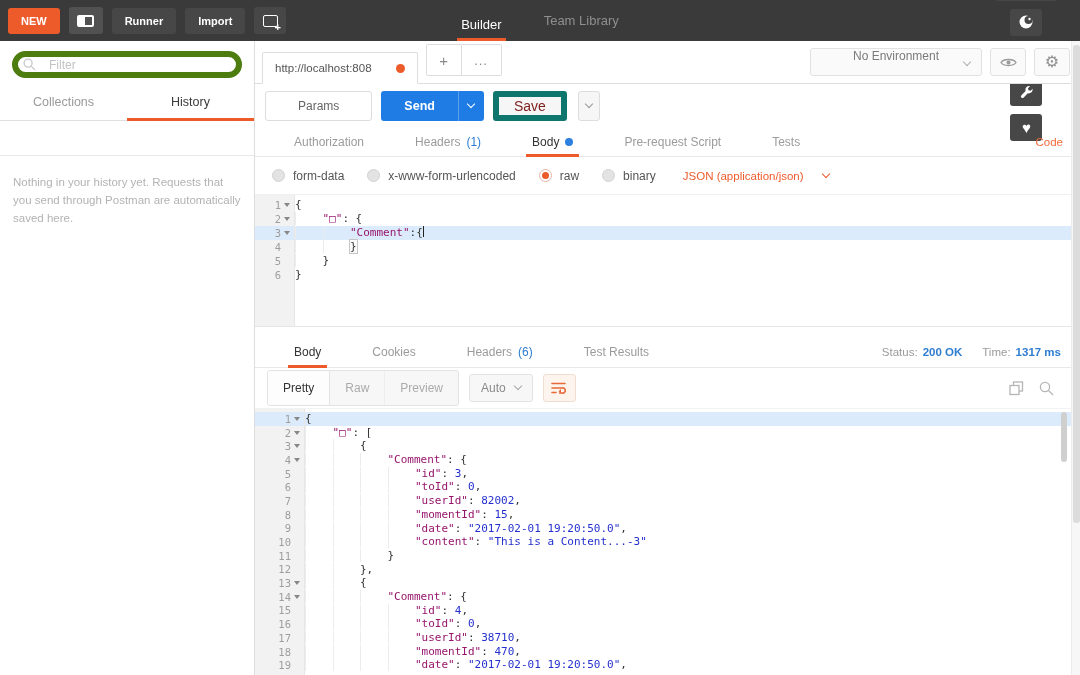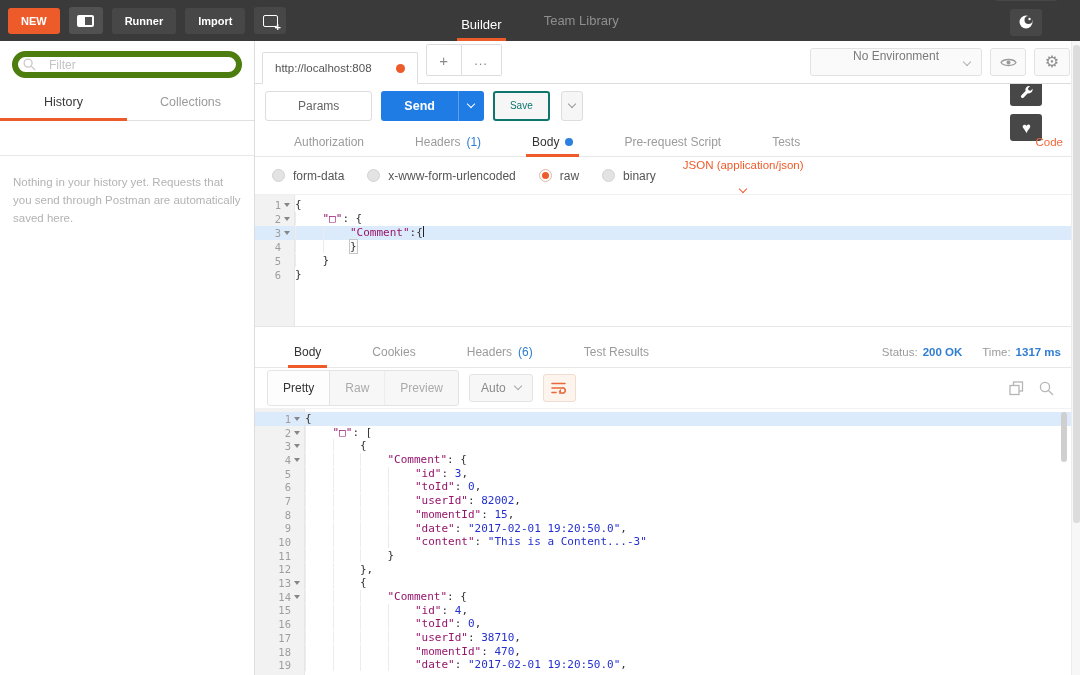--- a/index.html
+++ b/index.html
@@ -60,39 +60,39 @@
 
   
   .reqrow { height:43px; display:flex; align-items:center; padding:0 10px; gap:9px; }
   .url-group { flex:1; display:flex; height:30px; border:1px solid #e0e0e0; border-radius:3px; background:#f7f7f7; overflow:hidden; }
   .method { width:98px; display:flex; align-items:center; justify-content:center; gap:10px; font-size:12px; color:#555; border-right:1px solid #e4e4e4; cursor:pointer; color:#6a6a6a; }
   .url-input { flex:1; border:none; background:transparent; padding:0 13px; font-size:12.5px; color:#333; outline:none; font-family:"Liberation Sans",sans-serif; }
   .params-btn { height:30px; padding:0 32px; border:1px solid #ddd; border-radius:3px; background:#fff; font-size:12px; color:#666; display:flex; align-items:center; cursor:pointer; }
   .send-btn { height:30px; display:flex; border-radius:3px; overflow:hidden; background:#1f7ce4; color:#fff; font-weight:700; font-size:12.5px; cursor:pointer; }
   .send-main { padding:0 23px; display:flex; align-items:center; }
   .send-caret { width:26px; border-left:1px solid rgba(255,255,255,.28); display:flex; align-items:center; justify-content:center; }
-  .save-btn { height:30px; padding:0 15px; background:#f6f6f6; border:2px solid #0f766e; border-radius:3px; color:#0f766e; font-size:10px; display:flex; align-items:center; cursor:pointer; }
+  .save-btn { height:30px; padding:0 15px; background:#f6f6f6; border:6px solid #0f766e; border-radius:3px; color:#7f1d1d; font-size:14px; display:flex; align-items:center; cursor:pointer; }
   .save-caret { height:30px; width:22px; margin-left:2px; background:#f6f6f6; border:1px solid #ddd; border-radius:3px; display:flex; align-items:center; justify-content:center; color:#999; cursor:pointer; }
 
   
   .reqtabs { height:30px; display:flex; align-items:center; padding:0 15px; border-bottom:1px solid #e8e8e8; }
   .rtab { font-size:12px; color:#9b9b9b; margin-right:27px; height:100%; display:flex; align-items:center; gap:6px; position:relative; cursor:pointer; white-space:nowrap;margin-left:24px; }
   .rtab .badge { color:#2e7dd1; }
   .rtab.active { color:#333; }
   .rtab.active::after { content:""; position:absolute; left:-6px; right:-6px; bottom:-1px; height:3px; background:#ee5b2b; }
   .tab-dot { width:8px; height:8px; border-radius:50%; background:#2d7fe0; }
   .code-link { margin-left:auto; color:#f26b3b; font-size:11.5px; cursor:pointer; margin-right:2px; }
 
   
   .bodytype { height:37px; display:flex; align-items:center; padding:0 17px; gap:23px; font-size:12px; color:#555; }
   .radio { display:flex; align-items:center; gap:8px; cursor:pointer; }
   .rdot { width:13px; height:13px; border-radius:50%; background:#e3e3e3; border:1px solid #d2d2d2; position:relative; flex:none; }
   .radio.sel .rdot { background:#fff; border-color:#e5b6a2; }
   .radio.sel .rdot::after { content:""; position:absolute; left:2px; top:2px; width:7px; height:7px; border-radius:50%; background:#ee5b2b; }
-  .ct-select { color:#ee5b2b; font-size:11.5px; display:flex; gap:19px; align-items:center; margin-left:4px; cursor:pointer;flex-direction:column; }
+  .ct-select { color:#ee5b2b; font-size:11.5px; display:flex; gap:19px; align-items:center; margin-left:4px; cursor:pointer; }
 
   
   .editor { display:flex; background:#fff; font-family:"DejaVu Sans Mono", monospace; font-size:11px; position:relative; overflow:hidden; }
   #req-editor { height:133px; border-top:1px solid #f0f0f0; border-bottom:1px solid #e6e6e6; }
   #resp-editor { flex:1; border-top:1px solid #f2f2f2; }
   .gutter { background:#f2f2f2; border-right:1px solid #e7e7e7; padding-top:3px; flex:none; }
   #req-editor .gutter { width:40px; }
   #resp-editor .gutter { width:50px; }
   .code { flex:1; padding-top:3px; min-width:0; }
   .ln { display:flex; justify-content:flex-end; align-items:center; height:14px; color:#9e9e9e; font-size:10.5px; padding-right:1px; }
@@ -199,22 +199,22 @@
 
     <div class="sidebar">
       <div class="filter-wrap">
         <svg class="filter-ico" width="13" height="13" viewBox="0 0 14 14">
           <circle cx="5.5" cy="5.5" r="4.3" fill="none" stroke="#c9c9c9" stroke-width="1.4"></circle>
           <line x1="9" y1="9" x2="13" y2="13" stroke="#c9c9c9" stroke-width="1.4"></line>
         </svg>
         <input type="text" placeholder="Filter" style="">
       </div>
       <div class="side-tabs">
+        <div class="side-tab">Collections</div>
         <div class="side-tab active">History</div>
-        <div class="side-tab">Collections</div>
       </div>
       <div class="side-spacer"></div>
       <div class="side-empty">Nothing in your history yet. Requests that you send through Postman are automatically saved here.</div>
     </div>
 
     <div class="main">
 
       <div class="tabstrip">
         <div class="doc-tab">
           <span>http://localhost:808</span>

